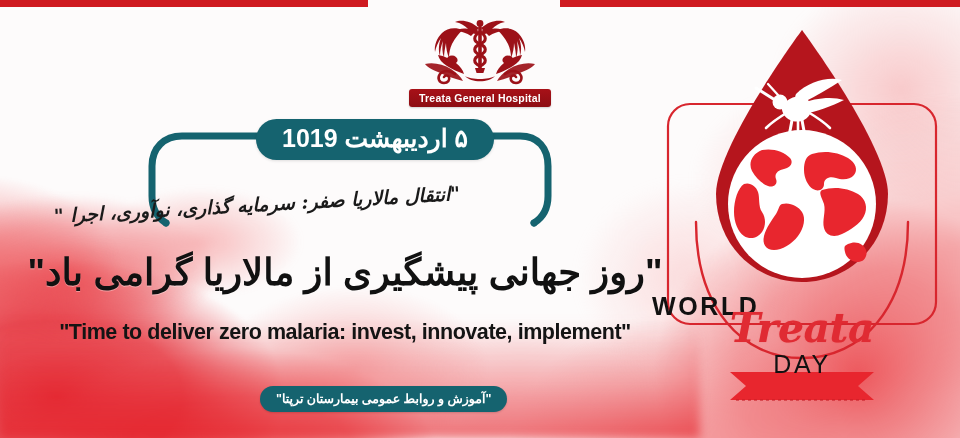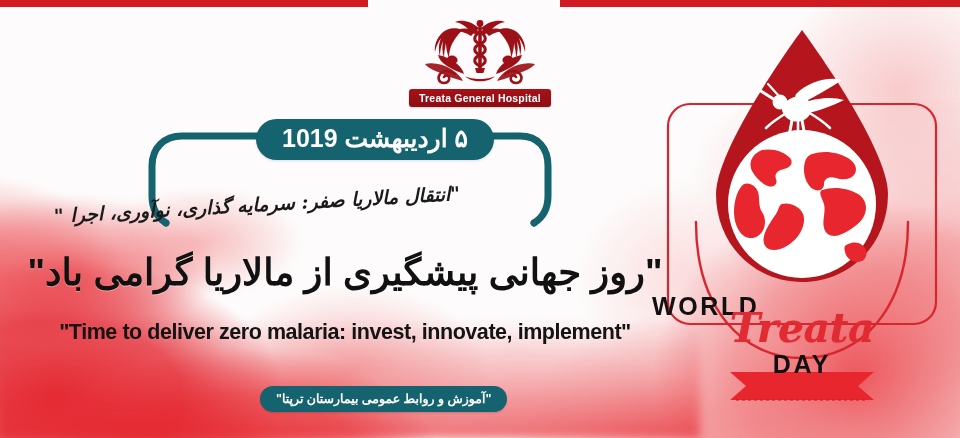--- a/index.html
+++ b/index.html
@@ -170,21 +170,21 @@
     position:absolute;left:0;top:300px;width:300px;text-align:center;
     direction:ltr;color:#e02b33;
     font-family:"DejaVu Serif", serif;
     font-style:italic;font-weight:bold;
     font-size:41px;letter-spacing:-.5px;line-height:1;
     text-shadow:0 0 1px rgba(224,43,51,.4);
   }
   .wmd-word-day{
     position:absolute;left:0;top:344px;width:300px;text-align:center;
     direction:ltr;color:#111;
-    font-size:25px;font-weight:bold;letter-spacing:2.6px;line-height:1;
+    font-size:25px;font-weight:normal;letter-spacing:2.6px;line-height:1;
   }
   .wmd-ribbon-text{
     position:absolute;left:0;top:374px;width:300px;text-align:center;
     direction:ltr;color:#fff;
     font-size:12.5px;font-weight:bold;letter-spacing:1.4px;line-height:1;
   }
 </style>
 </head>
 <body>
 

